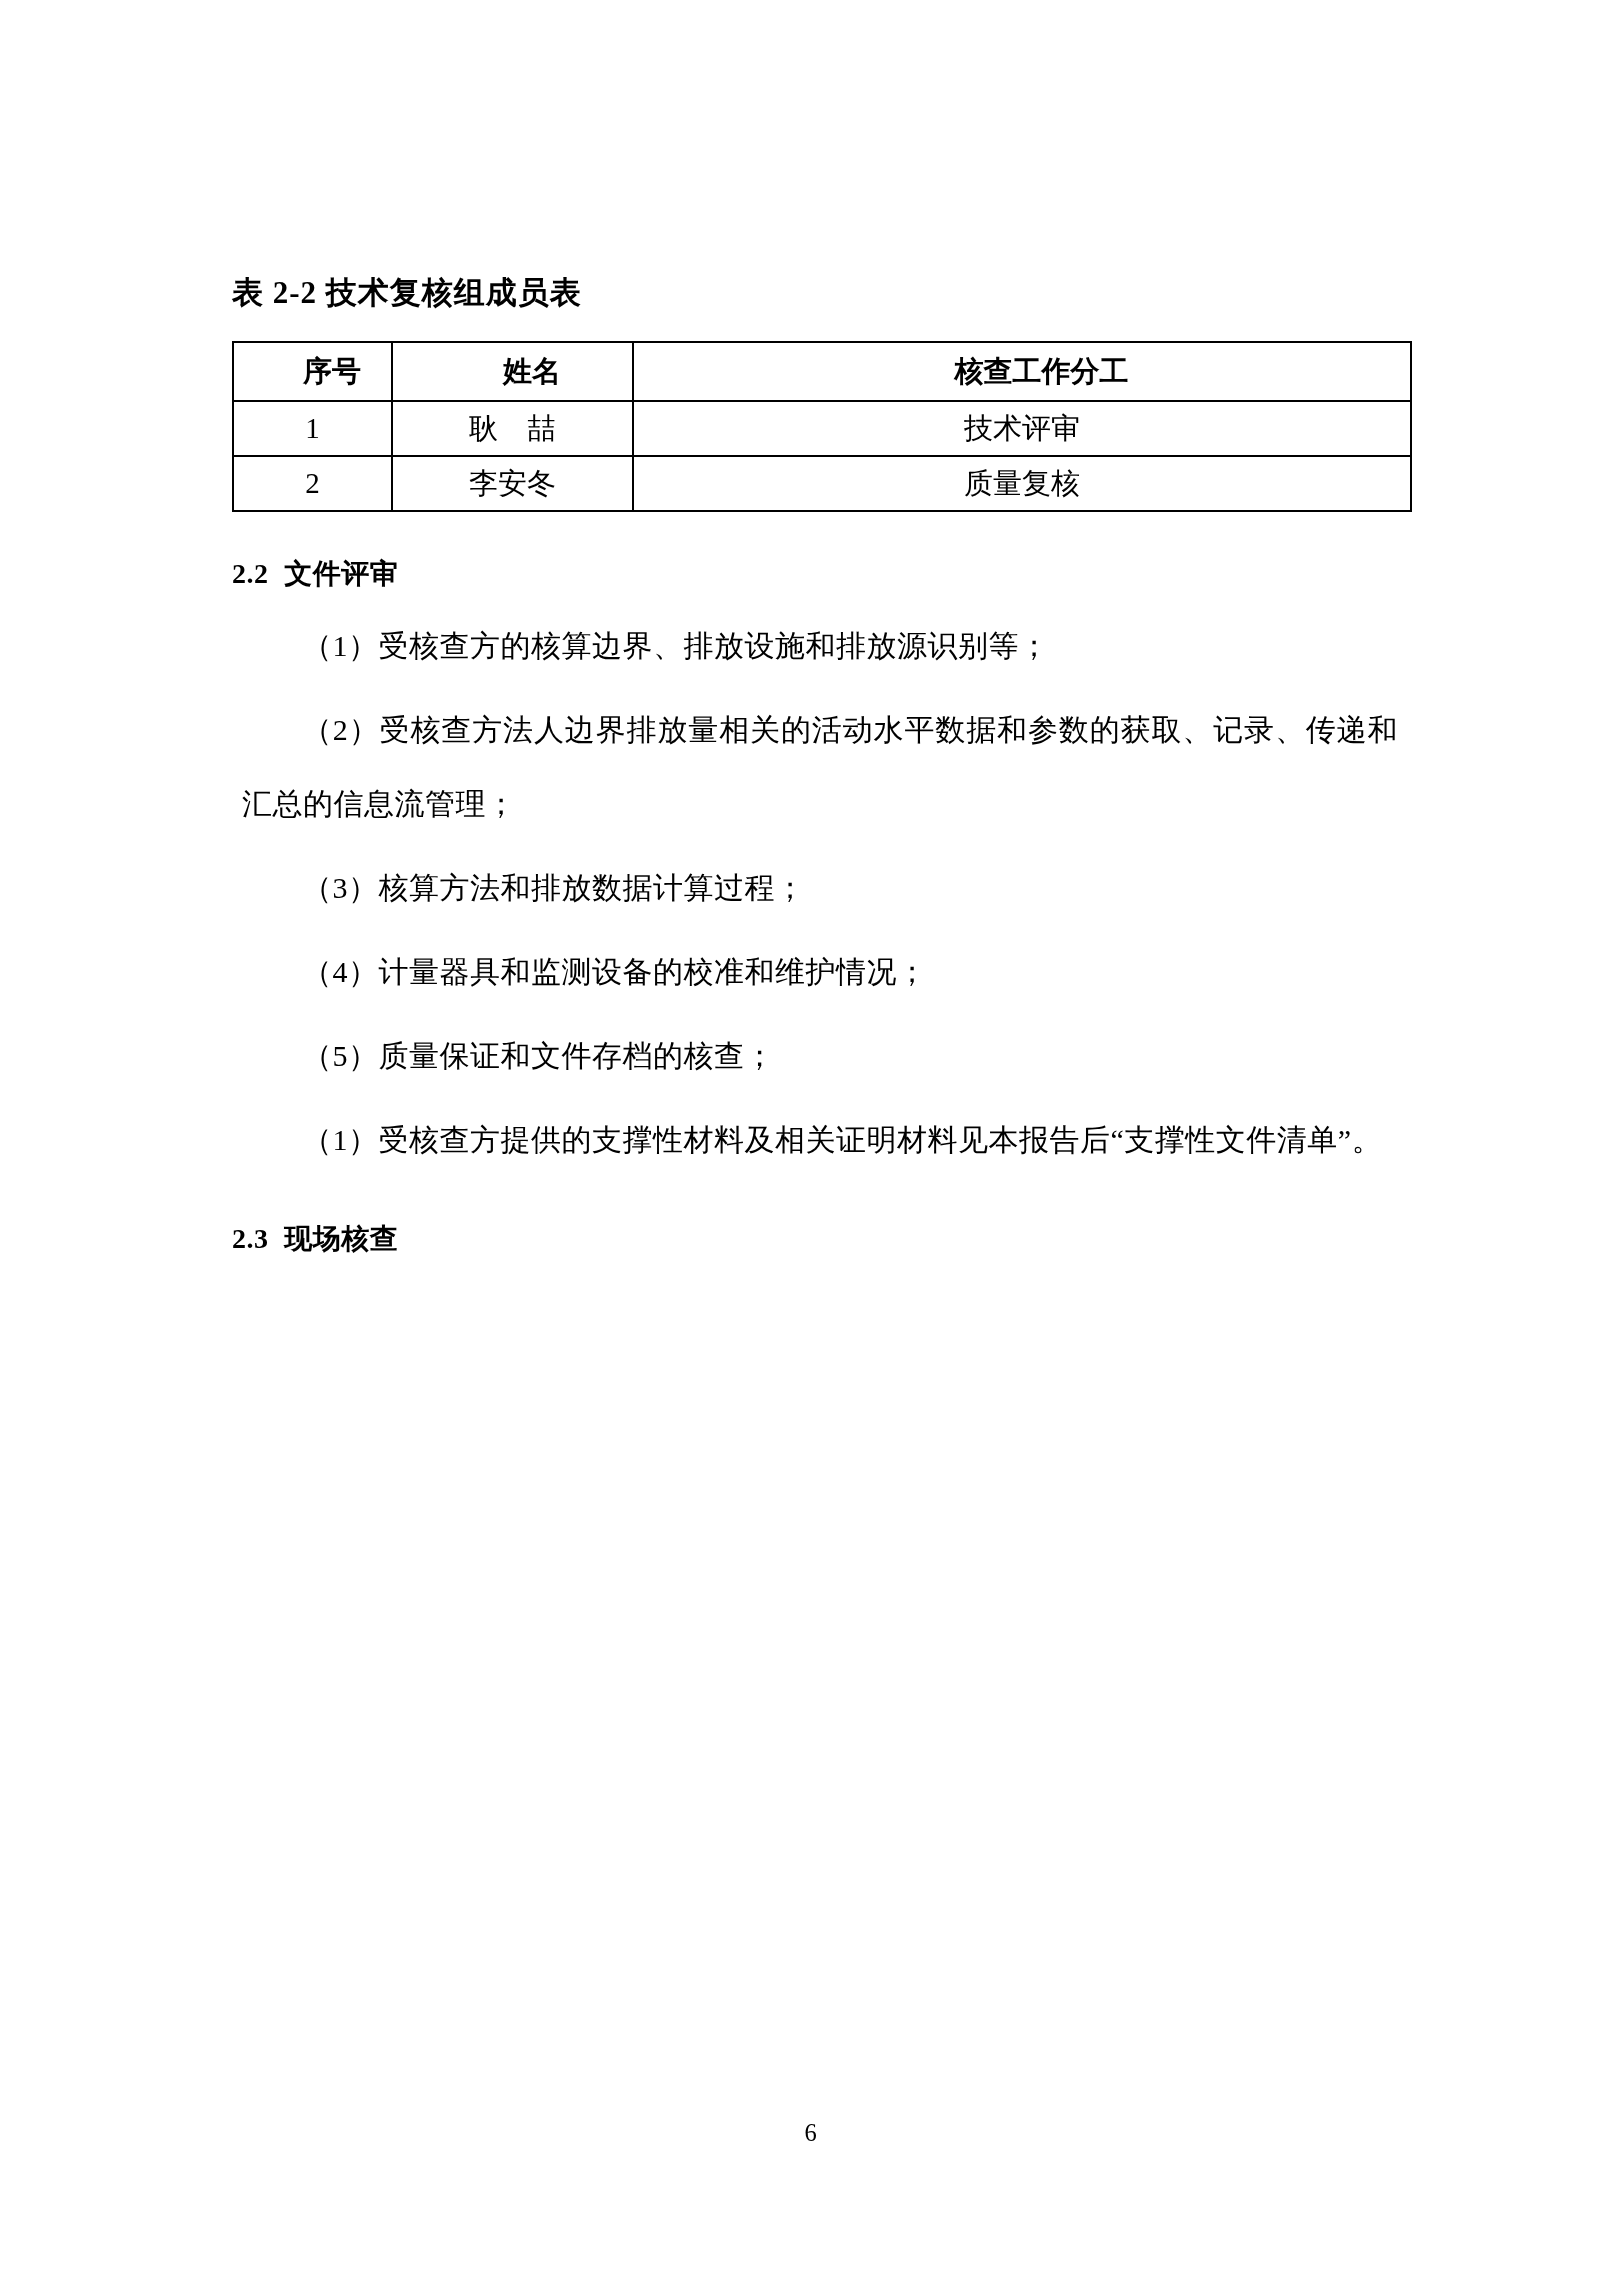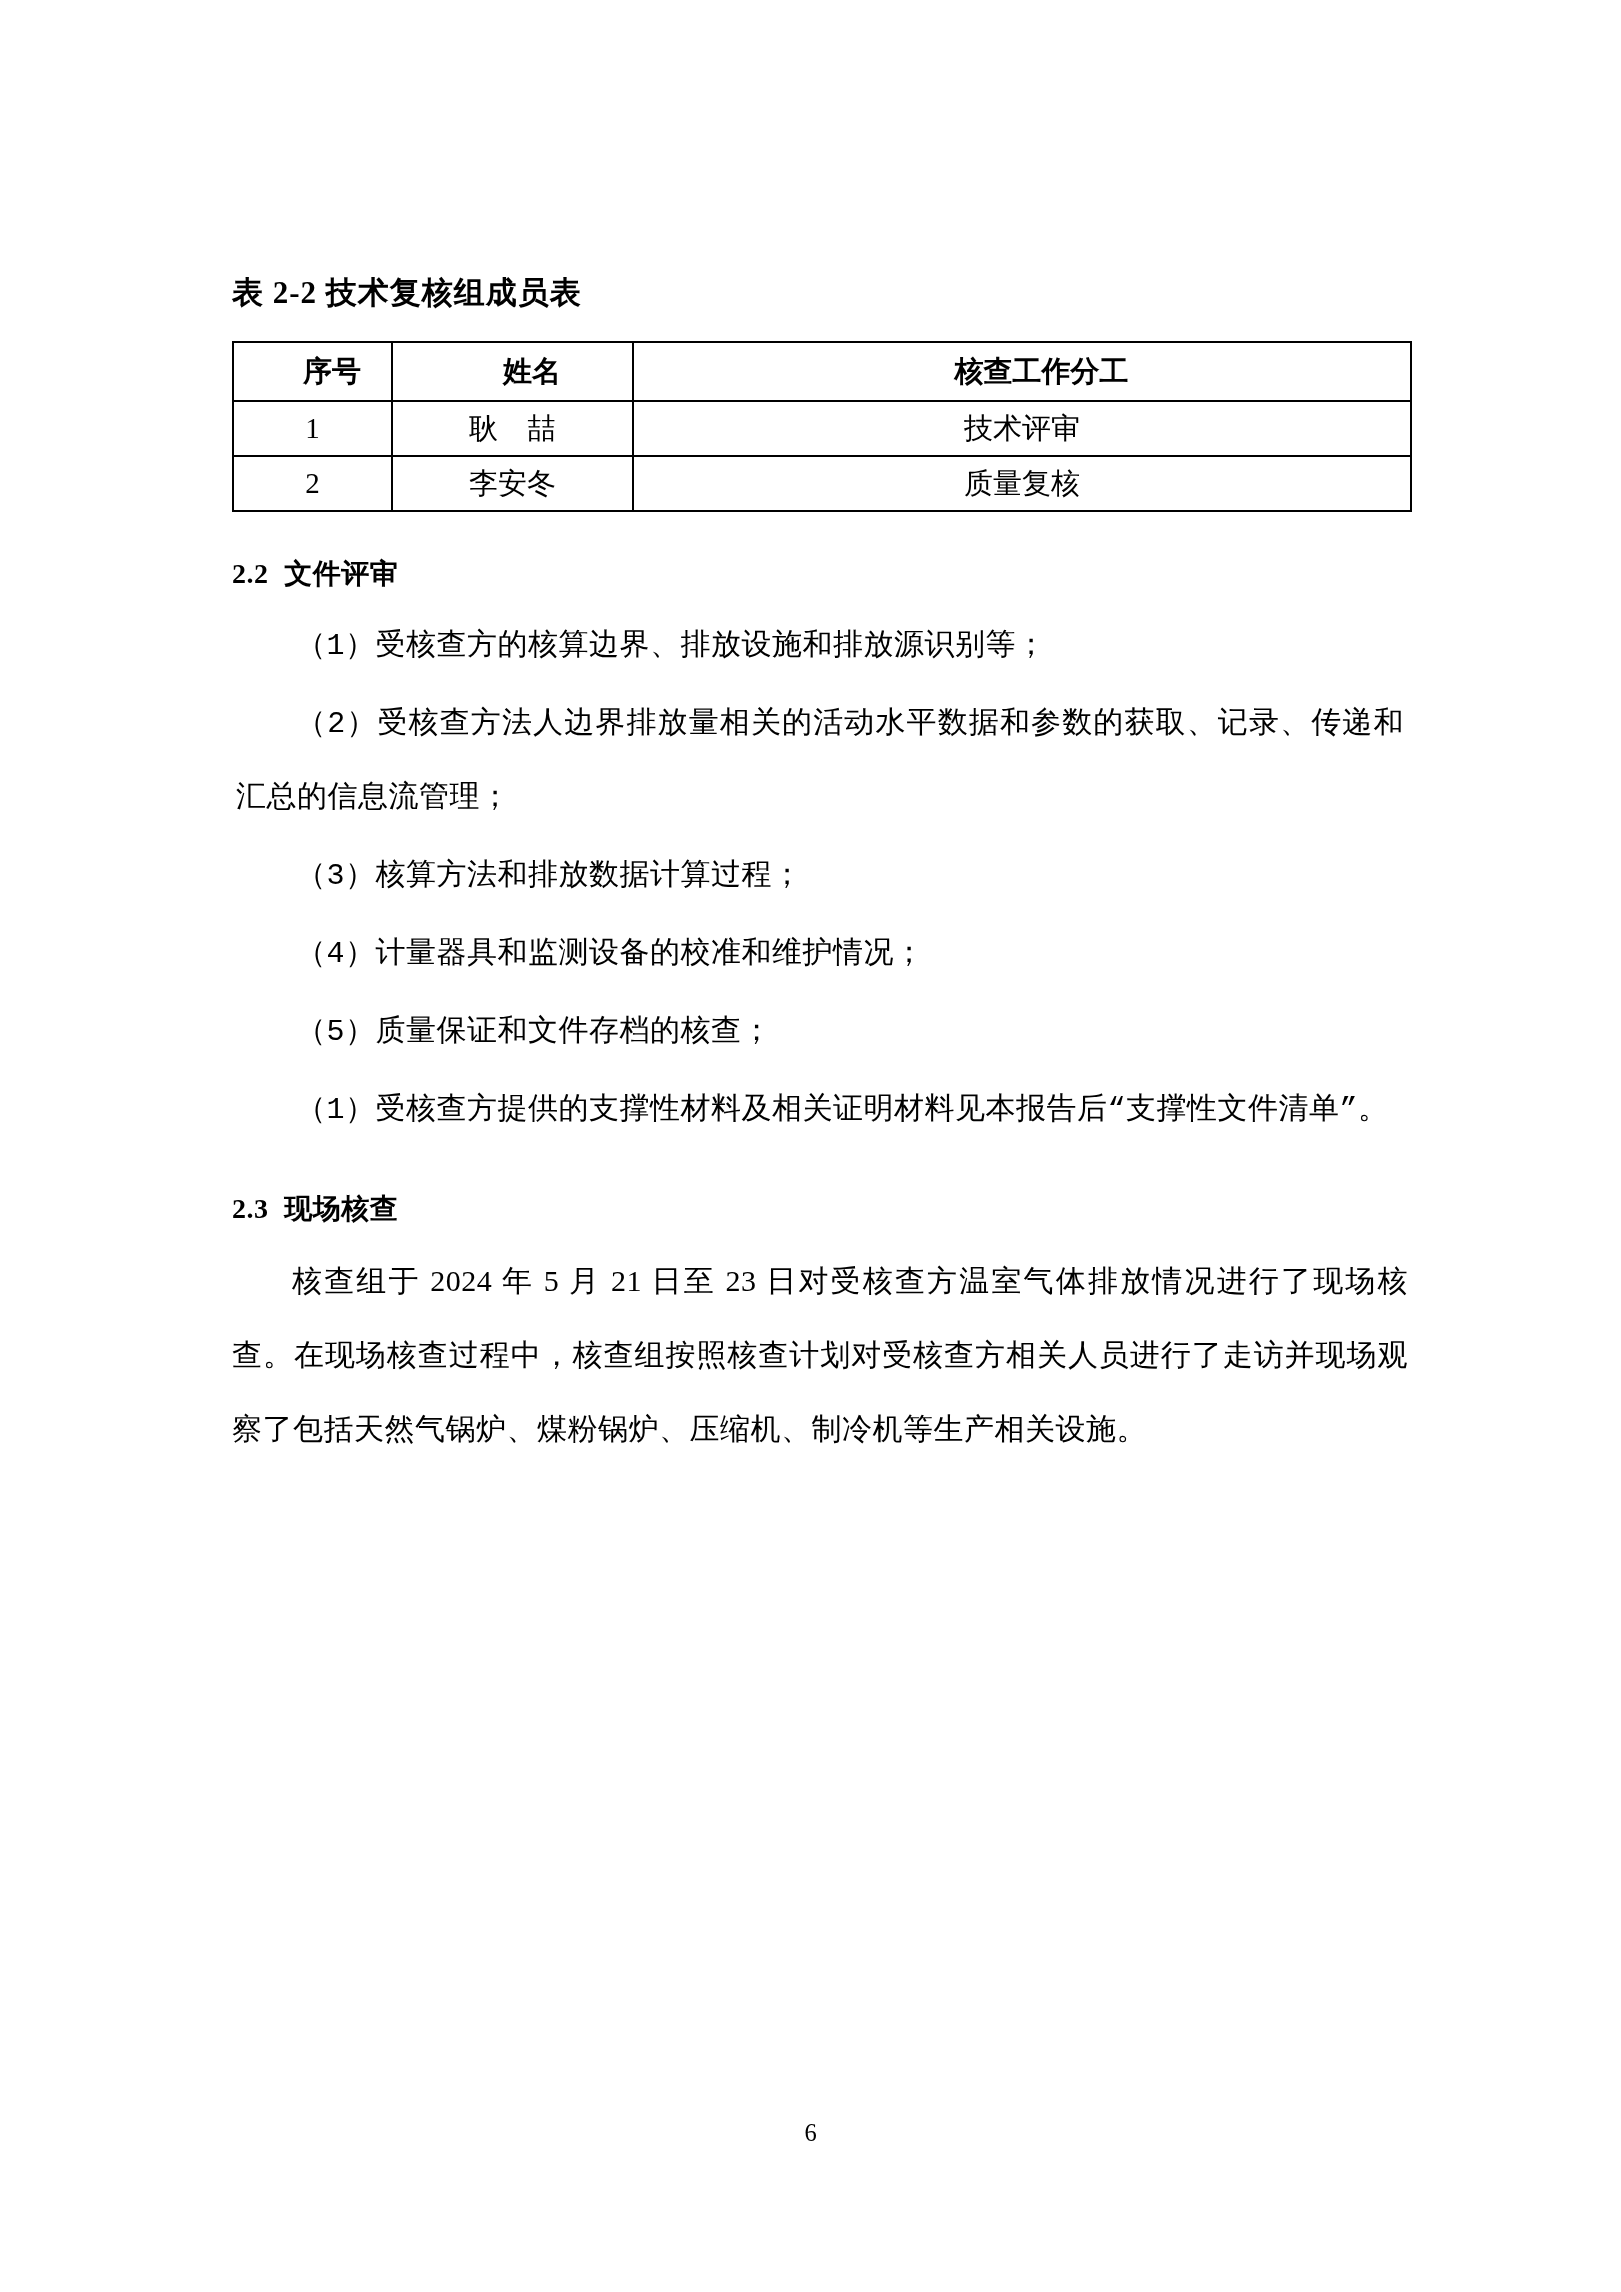--- a/index.html
+++ b/index.html
@@ -65,22 +65,21 @@
   }
   p.para {
     font-size: 30px;
     line-height: 74px;
     text-align: justify;
     margin: 0;
     text-indent: 2em;
     letter-spacing: 0.5px;
   }
   p.para.list-item {
-    margin: 4px;
-    font-family: Liberation Mono, monospace;
+    margin: 10px;
   }
   .page-number {
     position: absolute;
     top: 2119px;
     left: 0;
     width: 1621px;
     text-align: center;
     font-size: 24.5px;
   }
 </style>
@@ -127,18 +126,17 @@
   <p class="para list-item">（2）受核查方法人边界排放量相关的活动水平数据和参数的获取、记录、传递和汇总的信息流管理；</p>
   <p class="para list-item">（3）核算方法和排放数据计算过程；</p>
   <p class="para list-item">（4）计量器具和监测设备的校准和维护情况；</p>
   <p class="para list-item">（5）质量保证和文件存档的核查；</p>
   <p class="para list-item">（1）受核查方提供的支撑性材料及相关证明材料见本报告后“支撑性文件清单”。</p>
 
   <h2 class="section-heading">
     <span class="sec-num">2.3</span><span>现场核查</span>
   </h2>
 
-  <p class="para">核查组于 2024 年 5 月 21 日至 23 日对受核查方温室气体排放情况进行了现场核查。在现场核查过程中，核查组按照核查计划对受核查方相关人员进行了走访并现场观察了包括天然气锅炉、煤粉锅炉、压缩机、制冷机等生产相关设施。</p>
 
 </div>
 
 <div class="page-number">6</div>
 
 
 </body></html>

